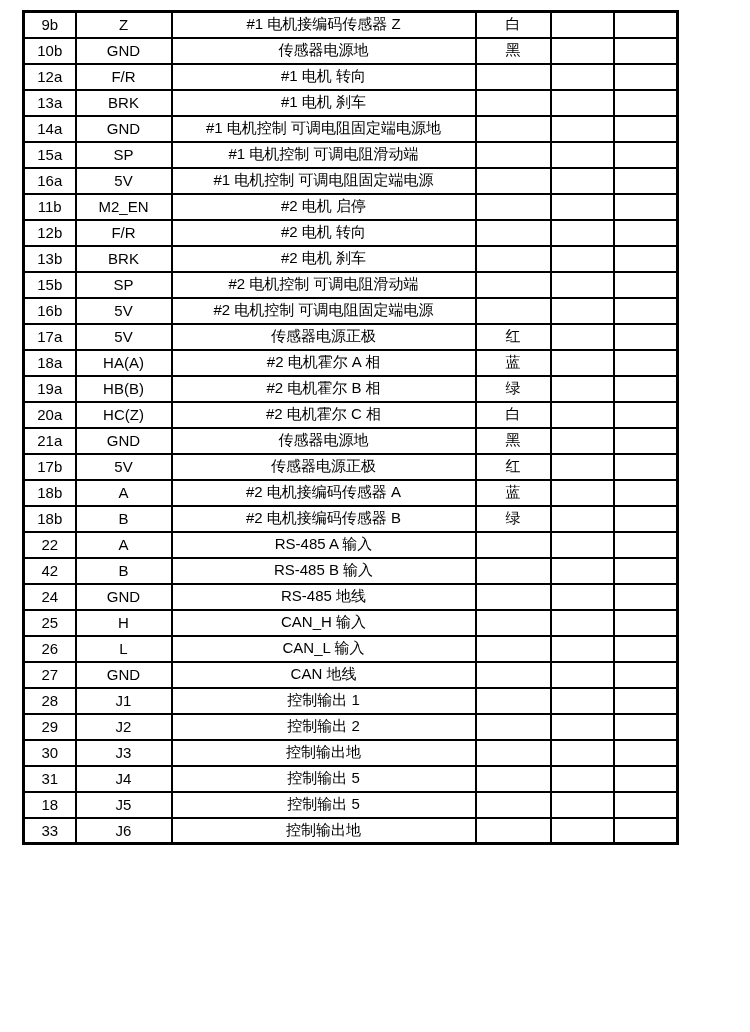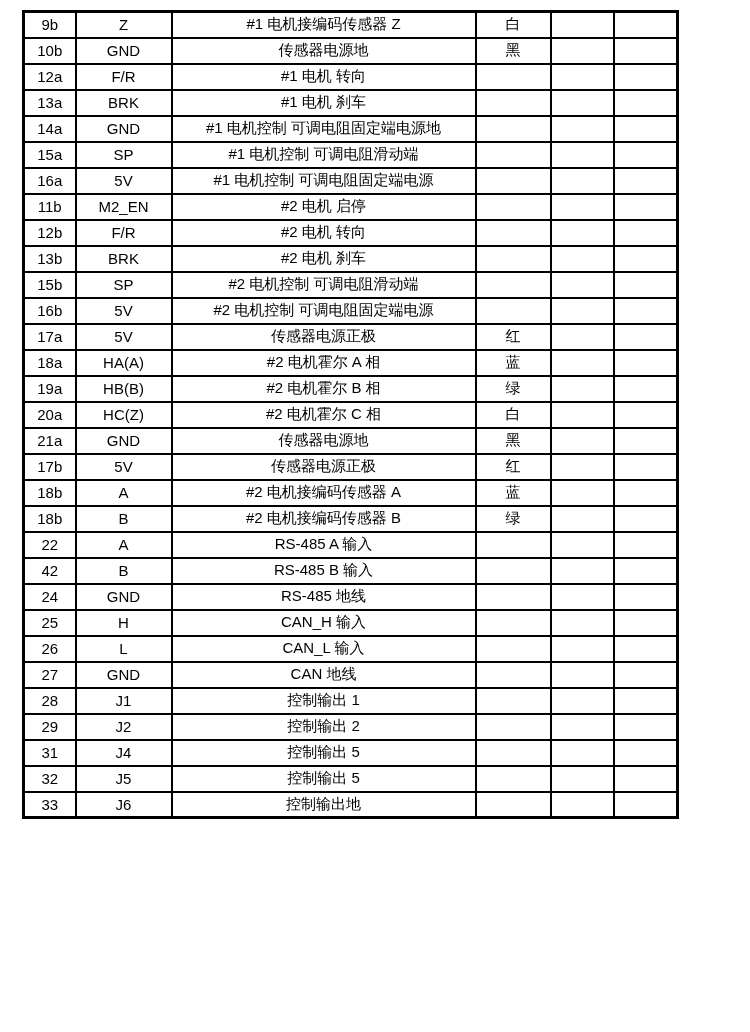--- a/index.html
+++ b/index.html
@@ -280,29 +280,37 @@
         </tr>
         <tr>
           <td>29</td>
           <td>J2</td>
           <td>控制输出 2</td>
           <td></td>
           <td></td>
           <td></td>
         </tr>
         <tr>
+          <td>30</td>
+          <td>J3</td>
+          <td>控制输出地</td>
+          <td></td>
+          <td></td>
+          <td></td>
+        </tr>
+        <tr>
           <td>31</td>
           <td>J4</td>
           <td>控制输出 5</td>
           <td></td>
           <td></td>
           <td></td>
         </tr>
         <tr>
-          <td>32</td>
+          <td>18</td>
           <td>J5</td>
           <td>控制输出 5</td>
           <td></td>
           <td></td>
           <td></td>
         </tr>
         <tr>
           <td>33</td>
           <td>J6</td>
           <td>控制输出地</td>

